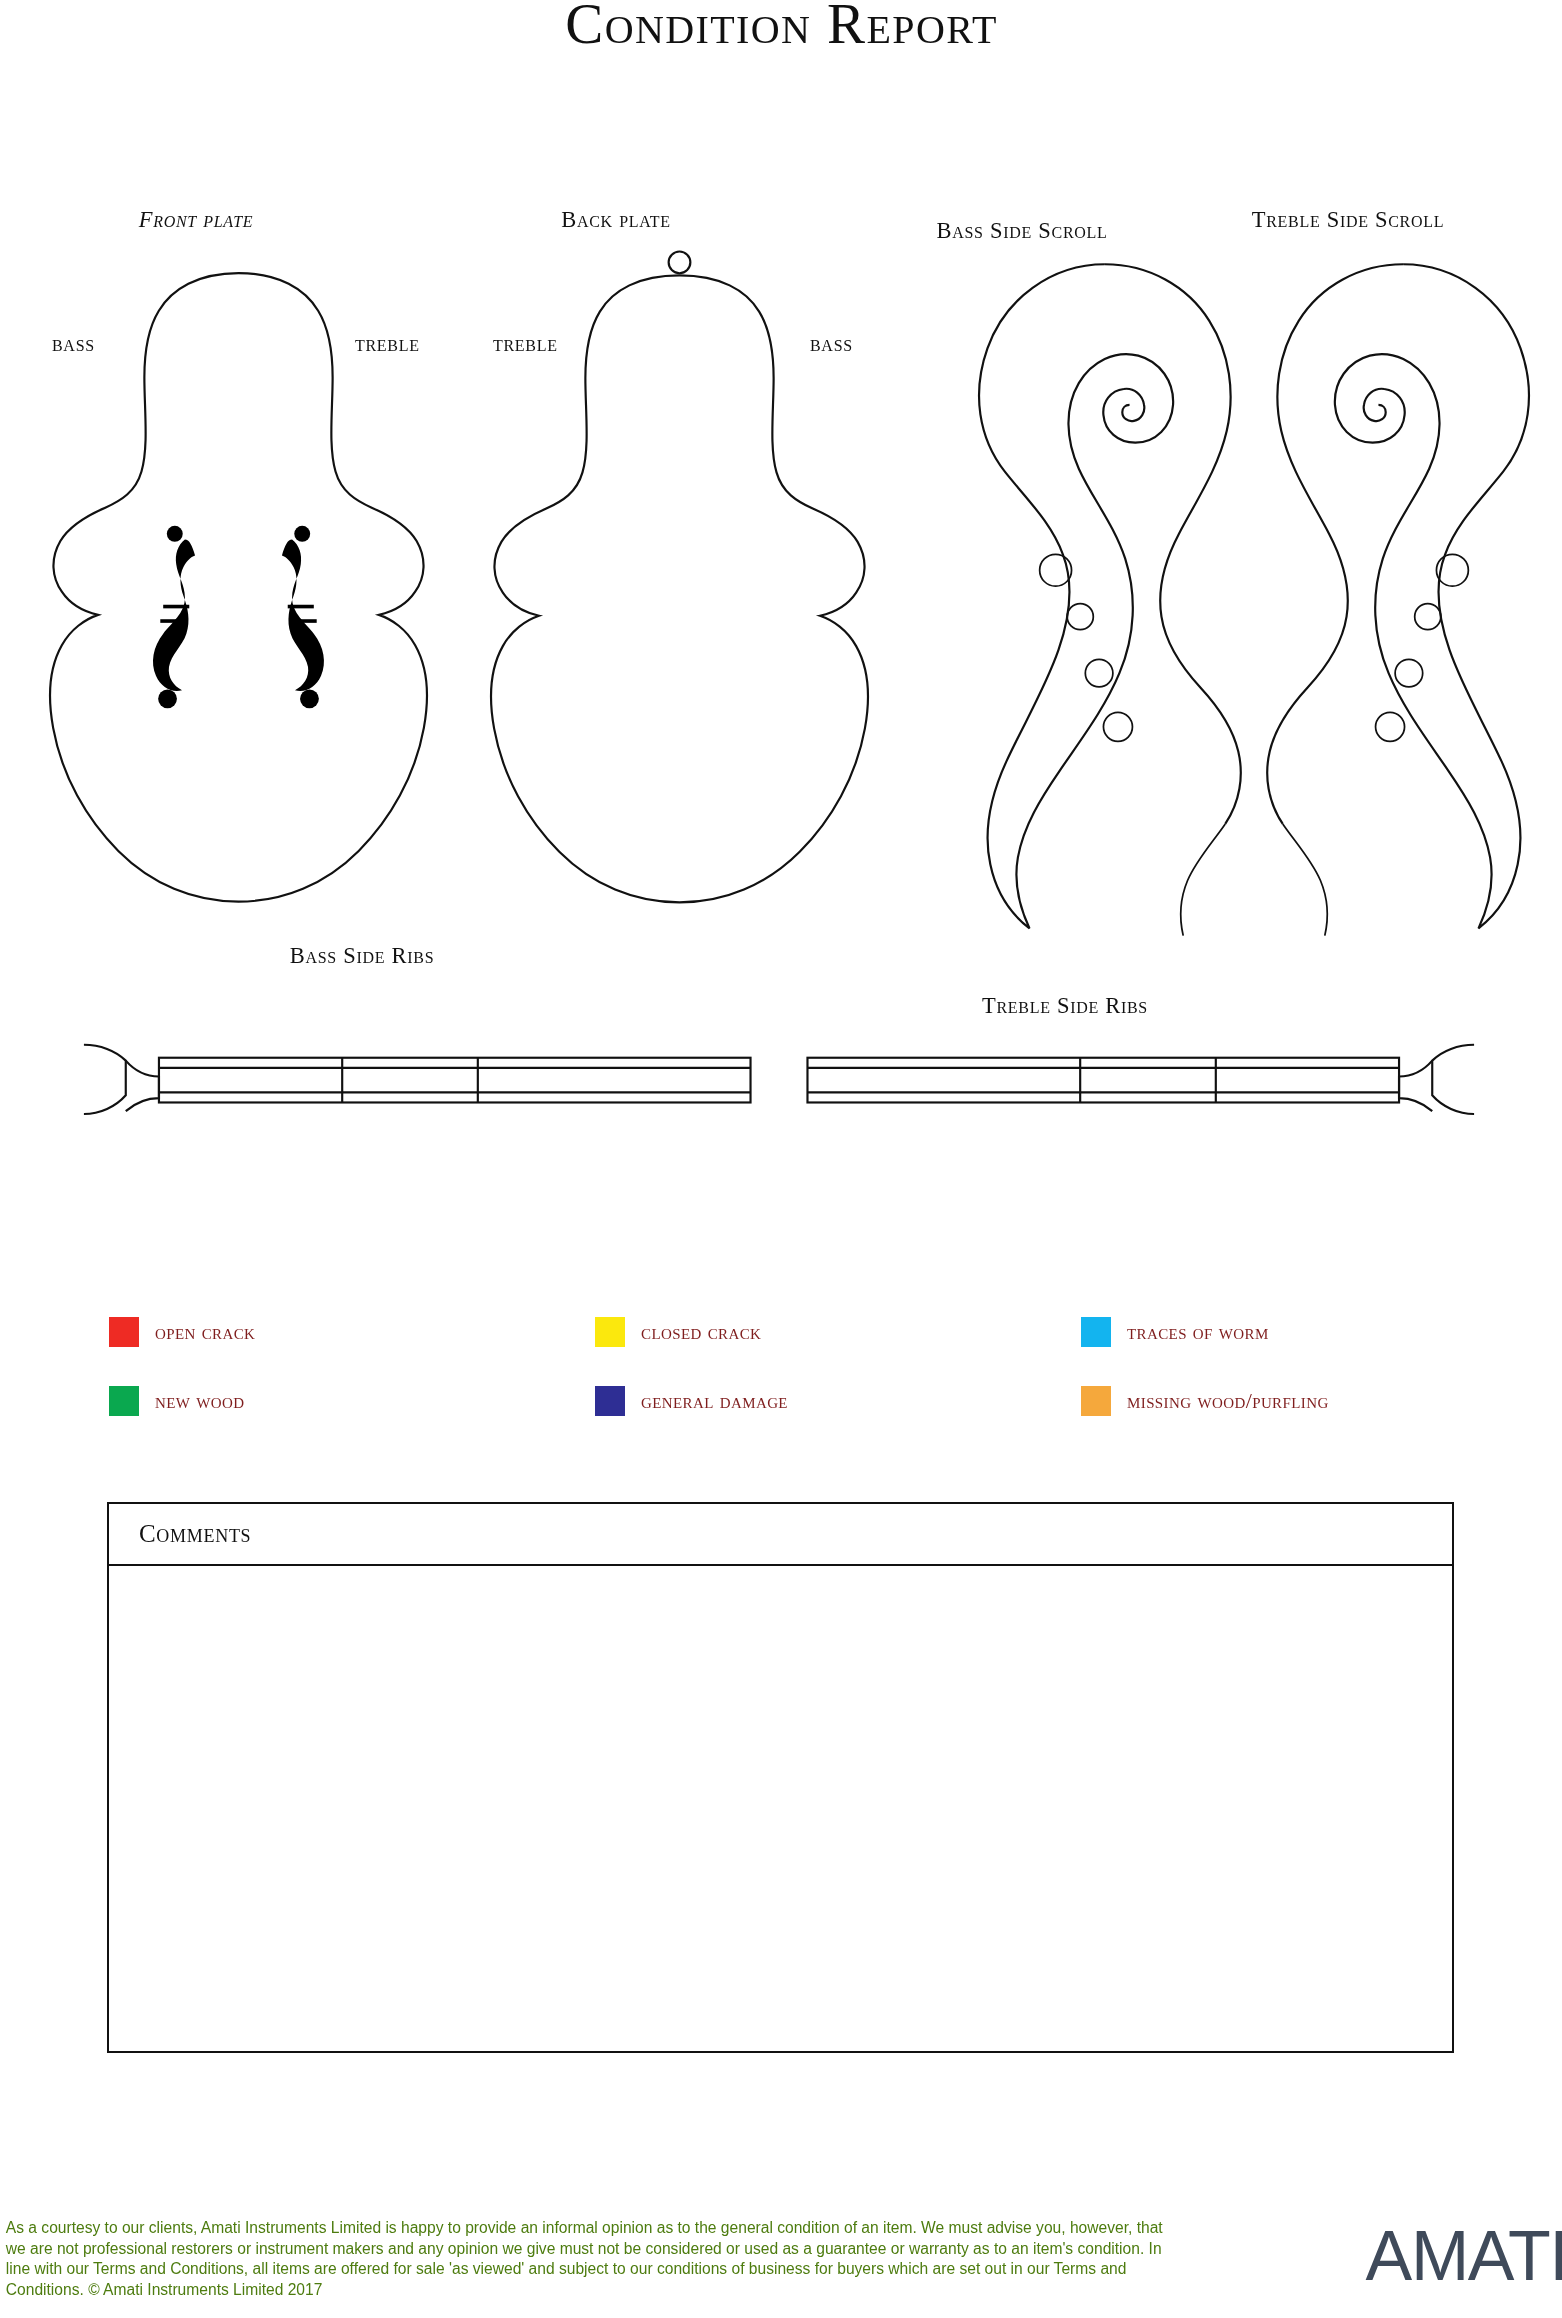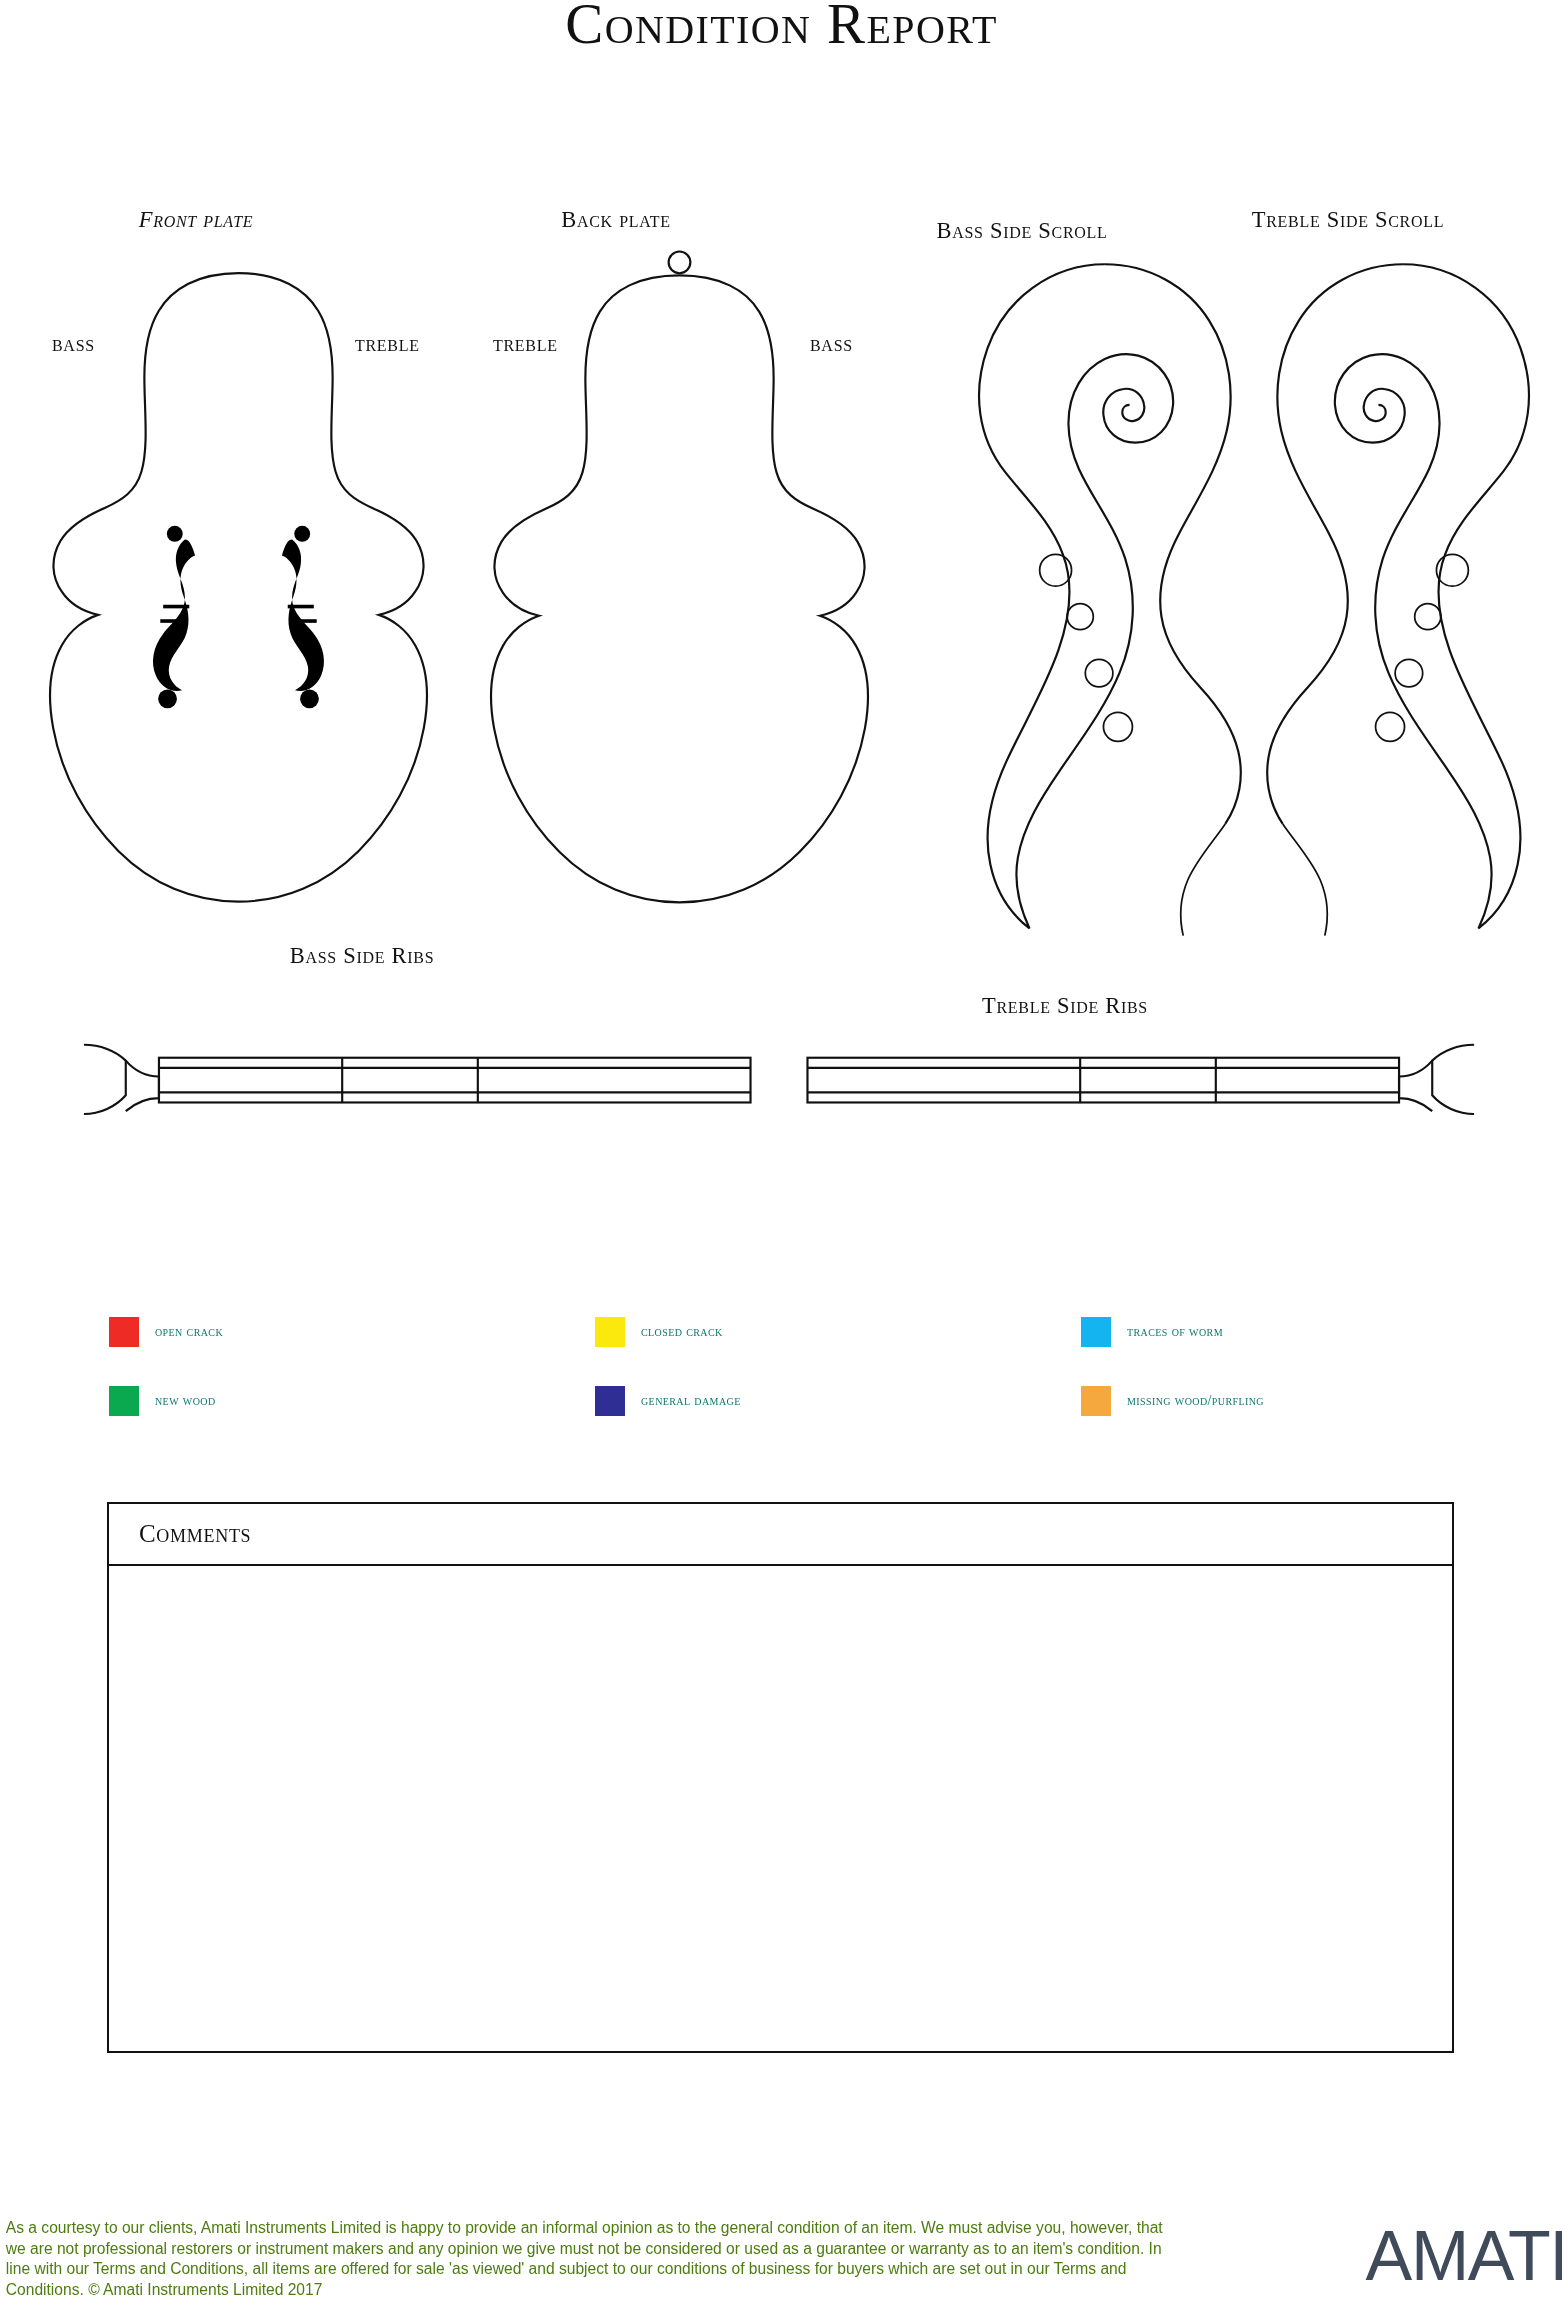--- a/index.html
+++ b/index.html
@@ -97,23 +97,23 @@
     gap: 16px;
   }
   .swatch {
     width: 30px;
     height: 30px;
     flex: 0 0 auto;
   }
   .legend-label {
     font-family: "Liberation Serif", serif;
     font-variant: small-caps;
-    font-size: 14px;
+    font-size: 22px;
     letter-spacing: 0.4px;
-    color: #0f766e;
+    color: #7f1d1d;
     white-space: nowrap;
   }
 
   
   .comments-box {
     position: absolute;
     left: 107px;
     top: 1502px;
     width: 1347px;
     height: 551px;

